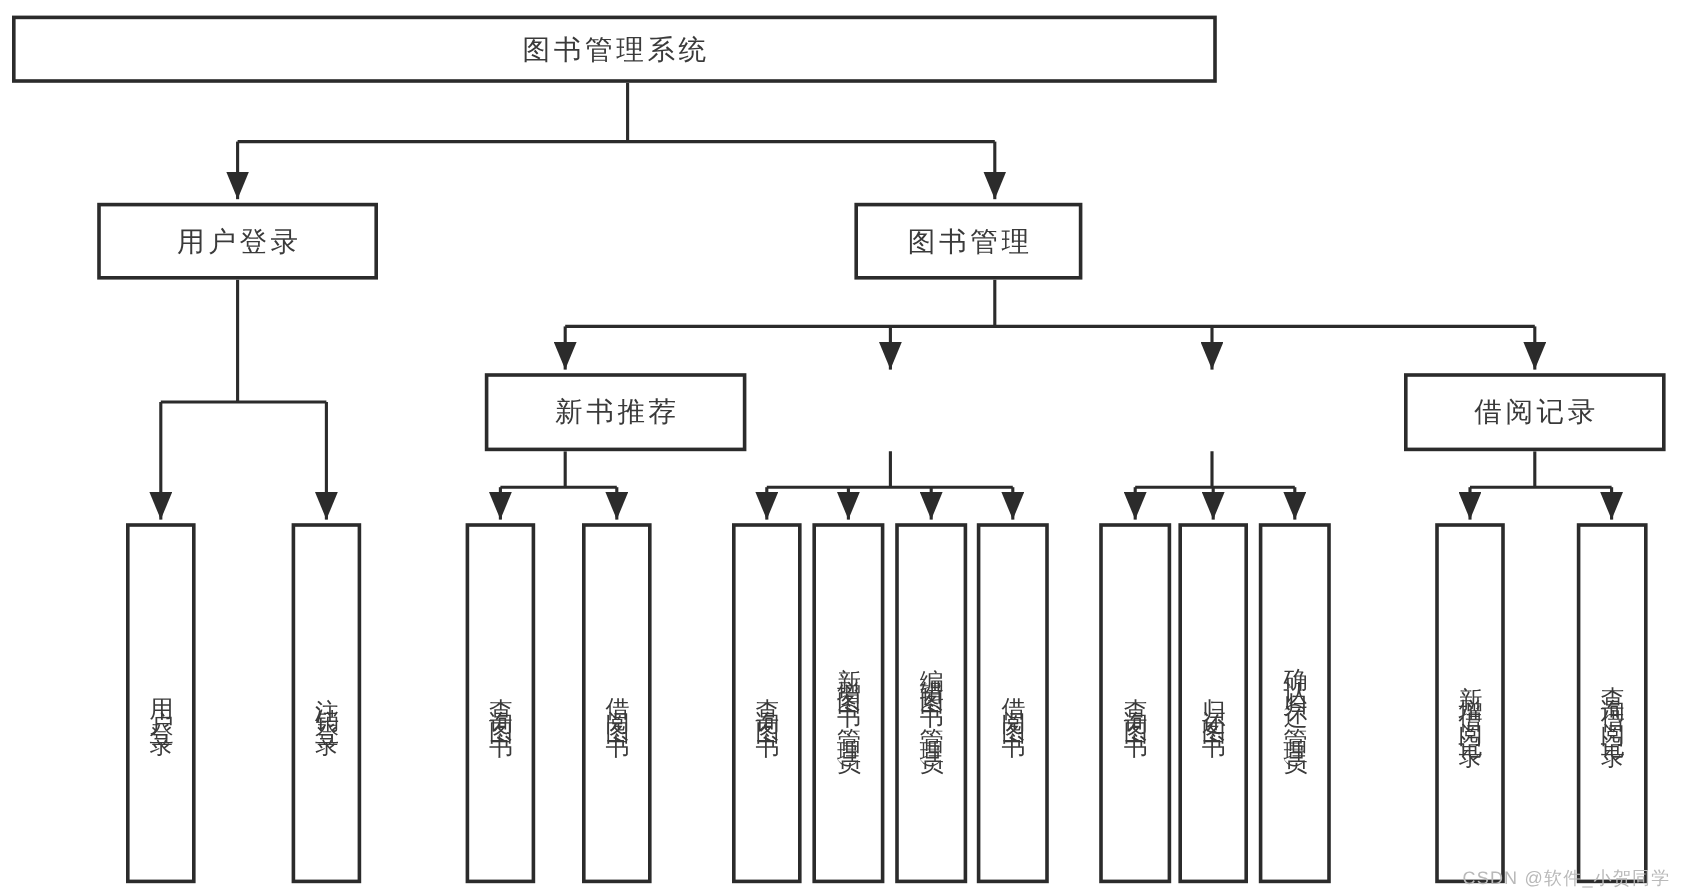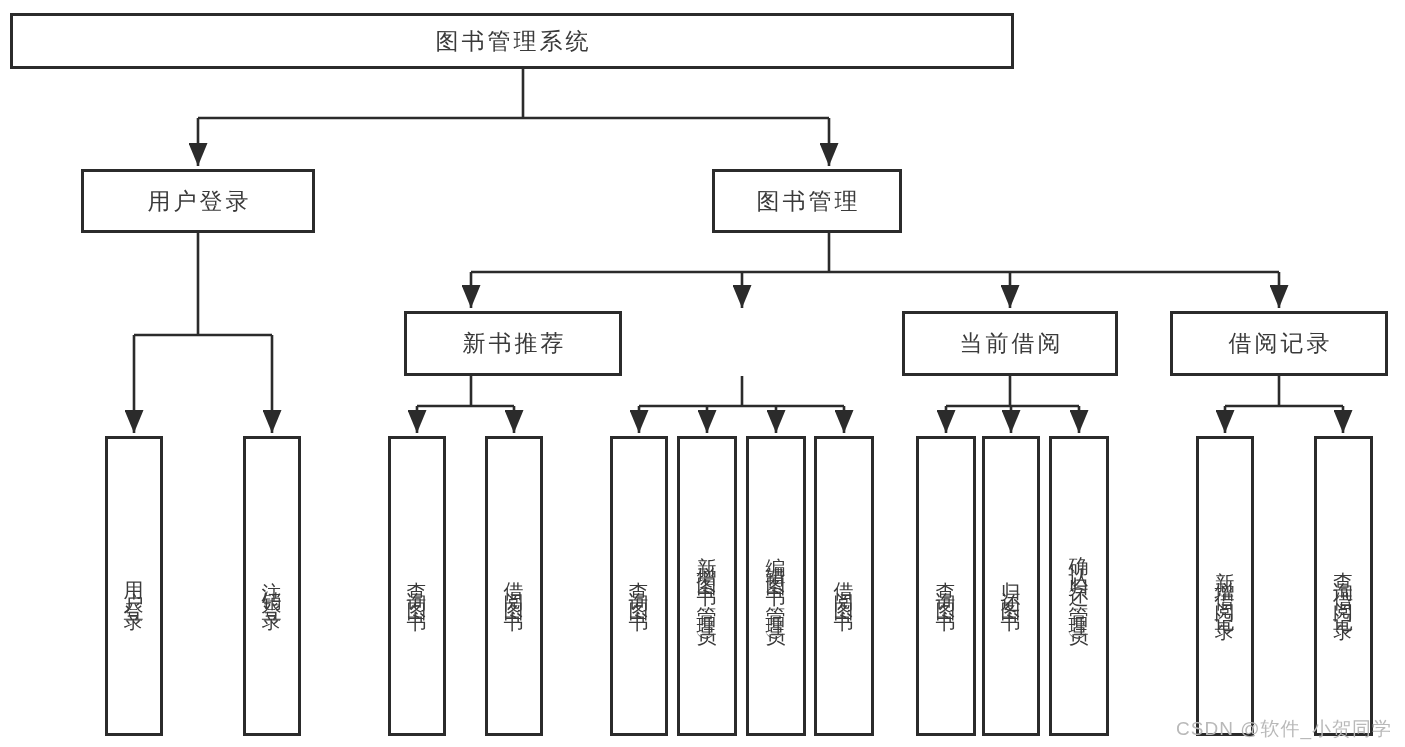--- a/index.html
+++ b/index.html
@@ -14,21 +14,21 @@
     display:flex;align-items:center;justify-content:center;
     text-align:center;
   }
   .h{font-size:23px;letter-spacing:3px;padding-left:3px;white-space:nowrap;}
   .v{
     writing-mode:vertical-rl;text-orientation:mixed;
     font-size:20px;letter-spacing:10px;line-height:1;
   }
   .watermark{
     position:absolute;right:13px;bottom:5px;z-index:5;
-    font-size:19px;letter-spacing:1px;color:#b9b9b9;white-space:nowrap;
+    font-size:15px;letter-spacing:1px;color:#b9b9b9;white-space:nowrap;
   }
 </style>
 </head>
 <body>
 
 <div class="stage">
 
   <svg class="edges" viewBox="0 0 1405 747">
     <defs>
       <marker id="arrow" viewBox="0 0 23 19" refX="23" refY="9.5" markerWidth="23" markerHeight="19" markerUnits="userSpaceOnUse" orient="auto">
@@ -86,21 +86,20 @@
       </g>
     </g>
   </svg>
 
   <div class="box h" style="left:10px;top:13px;width:1004px;height:56px;">图书管理系统</div>
 
   <div class="box h" style="left:81px;top:169px;width:234px;height:64px;">用户登录</div>
   <div class="box h" style="left:712px;top:169px;width:190px;height:64px;">图书管理</div>
 
   <div class="box h" style="left:362px;top:311px;width:218px;height:65px;margin-left:42px;">新书推荐</div>
-  <div class="box h" style="left:902px;top:311px;width:216px;height:65px;">当前借阅</div>
   <div class="box h" style="left:1170px;top:311px;width:218px;height:65px;text-align:center;">借阅记录</div>
 
   <div class="box v" style="left:105px;top:436px;width:58px;height:300px;">用户登录</div>
   <div class="box v" style="left:243px;top:436px;width:58px;height:300px;">注销登录</div>
 
   <div class="box v" style="left:388px;top:436px;width:58px;height:300px;">查询图书</div>
   <div class="box v" style="left:485px;top:436px;width:58px;height:300px;">借阅图书</div>
 
   <div class="box v" style="left:610px;top:436px;width:58px;height:300px;">查询图书</div>
   <div class="box v" style="left:677px;top:436px;width:60px;height:300px;">新增图书（管理员）</div>

